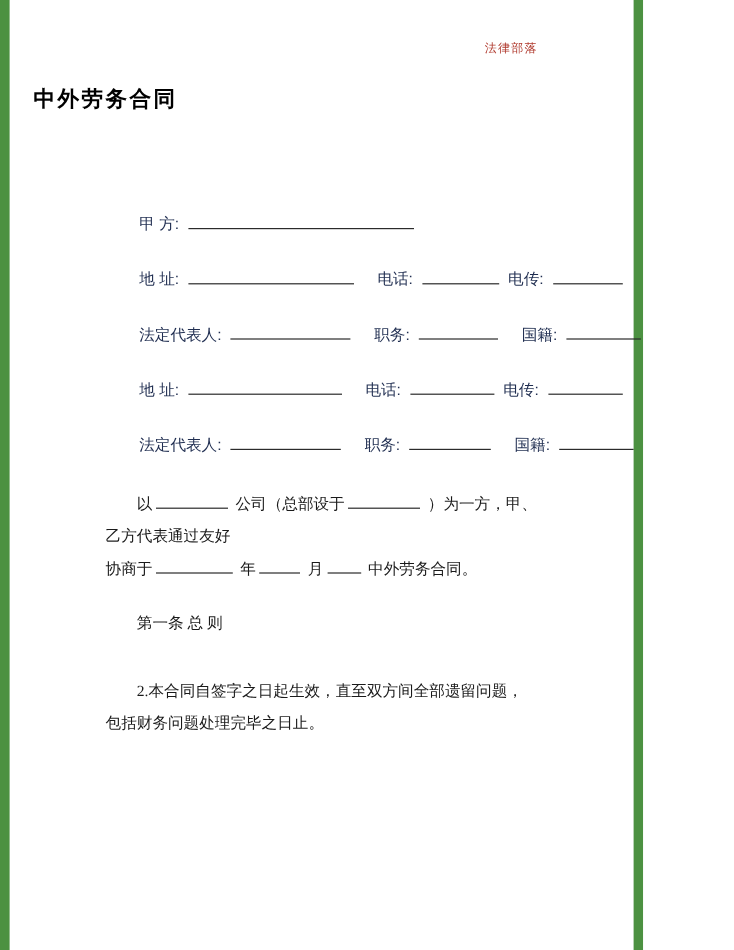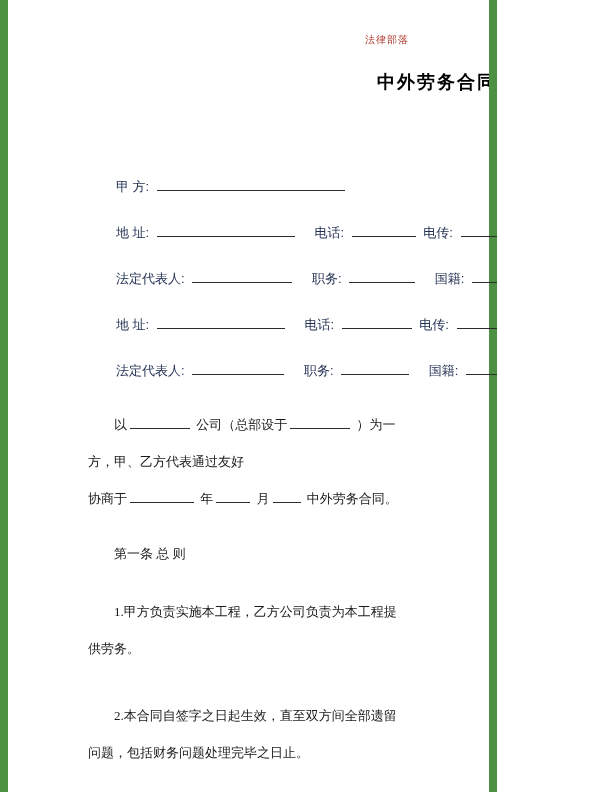--- a/index.html
+++ b/index.html
@@ -5,41 +5,42 @@
   :root{
     --green:#4c9141;
     --red:#b03a2e;
     --label:#1f2d50;
     --ink:#1a1a1a;
     --line:#2b2b2b;
   }
   html,body{margin:0;padding:0;background:#fff;}
   .page{
     position:relative;
-    width:497px;height:792px;
+    width:536px;height:792px;
     background:#fff;
     overflow:hidden;
     font-family:"Liberation Serif","DejaVu Serif",serif;
     color:var(--ink);
   }
   .edge{position:absolute;top:0;bottom:0;width:8px;background:var(--green);}
   .edge-left{left:0;}
   .edge-right{right:0;}
   .watermark{
     position:absolute;top:33px;right:88px;
     font-size:10px;color:var(--red);
     font-family:"Liberation Serif","DejaVu Serif",serif;
     letter-spacing:1px;
   }
   .title{
     margin:0;padding-top:70px;
-    text-align:right;
+    text-align:left;
     font-family:"Liberation Sans","DejaVu Sans",sans-serif;
     font-size:18px;font-weight:bold;color:#000;
     letter-spacing:2px;
+    padding-left:28px;
   }
   .content{
     position:absolute;left:88px;right:88px;top:176px;
     font-size:13px;line-height:21px;
   }
   .form-row{
     margin-bottom:25px;
     padding-left:28px;
     height:21px;
     white-space:nowrap;
@@ -53,21 +54,21 @@
   .blank{
     display:inline-block;
     height:14px;
     border-bottom:1px solid var(--line);
     vertical-align:baseline;
     margin-right:4px;
   }
   .para{
     margin:16px 0 21px 0;
     text-indent:2em;
-    line-height:37px;
+    line-height:27px;
     font-size:13px;
     color:var(--ink);
   }
   .para.intro{margin-top:20px;margin-bottom:18px;}
   .para.heading{margin-bottom:21px;}
   .para.sp2{margin-top:30px;margin-bottom:24px;}
   .para .blank{margin:0 3px;}
 </style>
 </head>
 <body>
@@ -128,18 +129,17 @@
       <span>以</span><span class="blank" style="width:60px"></span>
       <span>公司（总部设于</span><span class="blank" style="width:60px"></span>
       <span>）为一方，甲、乙方代表通过友好</span><br>
       <span>协商于</span><span class="blank" style="width:64px"></span>
       <span>年</span><span class="blank" style="width:34px"></span>
       <span>月</span><span class="blank" style="width:28px"></span>
       <span>中外劳务合同。</span>
     </p>
 
     <p class="para heading">第一条 总 则</p>
-    <p class="para">1.甲方负责实施本工程，乙方公司负责为本工程提供劳务。</p>
     <p class="para sp2">2.本合同自签字之日起生效，直至双方间全部遗留问题，包括财务问题处理完毕之日止。</p>
 
 
   </div>
 </div>
 
 </body></html>

